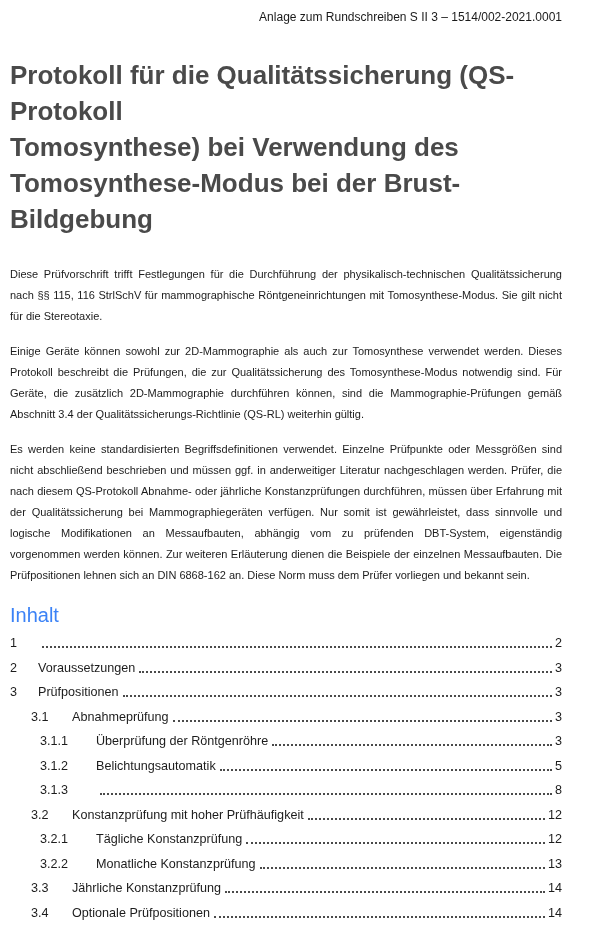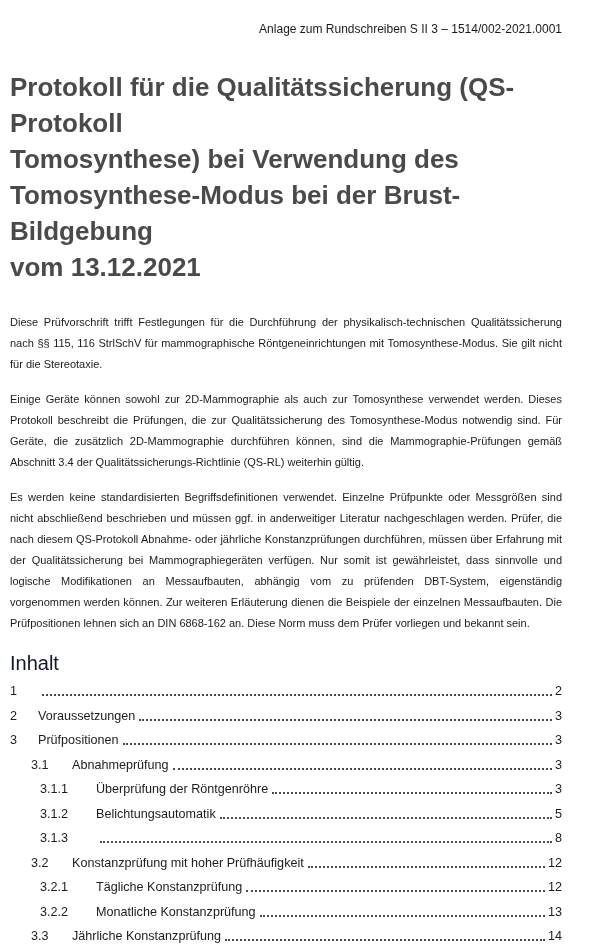--- a/index.html
+++ b/index.html
@@ -1,21 +1,21 @@
 <!DOCTYPE html>
 <html lang="de"><head>
 <meta charset="utf-8">
 <style>
   html, body { margin: 0; padding: 0; background: #ffffff; }
   .page {
     position: relative;
     width: 572px;
     height: 950px;
     box-sizing: border-box;
-    padding: 20px 10px 0 10px;
+    padding: 8px 10px 0 10px;
     background: #ffffff;
     font-family: "Liberation Sans", sans-serif;
     color: #1c1c1c;
     overflow: hidden;
   }
   .doc-header {
     text-align: right;
     font-size: 12px;
     color: #1a1a1a;
     margin-top: 2px;
@@ -34,21 +34,21 @@
     font-size: 11px;
     line-height: 21px;
     text-align: justify;
     color: #1c1c1c;
   }
   .toc-heading {
     margin-top: 17px;
     font-size: 20px;
     line-height: 24px;
     font-weight: 400;
-    color: #0f172a;
+    color: #3b82f6;
   }
   .toc-list { margin-top: 9px; }
   .toc-row {
     display: flex;
     align-items: flex-end;
     margin-bottom: 10.5px;
     font-size: 12.6px;
     line-height: 14px;
     color: #1c1c1c;
     cursor: default;
@@ -70,21 +70,20 @@
 <body>
 
 <div class="page">
 
   <div class="doc-header">Anlage zum Rundschreiben S II 3 – 1514/002-2021.0001</div>
 
   <h1 class="doc-title" style="margin:33px 0 0 0;">
     <span>Protokoll für die Qualitätssicherung (QS-Protokoll</span>
     <span>Tomosynthese) bei Verwendung des</span>
     <span>Tomosynthese-Modus bei der Brust-Bildgebung</span>
-    <span>vom 13.12.2021</span>
   </h1>
 
   <div class="body-copy">
     <p>Diese Prüfvorschrift trifft Festlegungen für die Durchführung der physikalisch-technischen Qualitätssicherung nach §§ 115, 116 StrlSchV für mammographische Röntgeneinrichtungen mit Tomosynthese-Modus. Sie gilt nicht für die Stereotaxie.</p>
     <p>Einige Geräte können sowohl zur 2D-Mammographie als auch zur Tomosynthese verwendet werden. Dieses Protokoll beschreibt die Prüfungen, die zur Qualitätssicherung des Tomosynthese-Modus notwendig sind. Für Geräte, die zusätzlich 2D-Mammographie durchführen können, sind die Mammographie-Prüfungen gemäß Abschnitt 3.4 der Qualitätssicherungs-Richtlinie (QS-RL) weiterhin gültig.</p>
     <p>Es werden keine standardisierten Begriffsdefinitionen verwendet. Einzelne Prüfpunkte oder Messgrößen sind nicht abschließend beschrieben und müssen ggf. in anderweitiger Literatur nachgeschlagen werden. Prüfer, die nach diesem QS-Protokoll Abnahme- oder jährliche Konstanzprüfungen durchführen, müssen über Erfahrung mit der Qualitätssicherung bei Mammographiegeräten verfügen. Nur somit ist gewährleistet, dass sinnvolle und logische Modifikationen an Messaufbauten, abhängig vom zu prüfenden DBT-System, eigenständig vorgenommen werden können. Zur weiteren Erläuterung dienen die Beispiele der einzelnen Messaufbauten. Die Prüfpositionen lehnen sich an DIN 6868-162 an. Diese Norm muss dem Prüfer vorliegen und bekannt sein.</p>
   </div>
 
   <div class="toc-heading">Inhalt</div>
 

